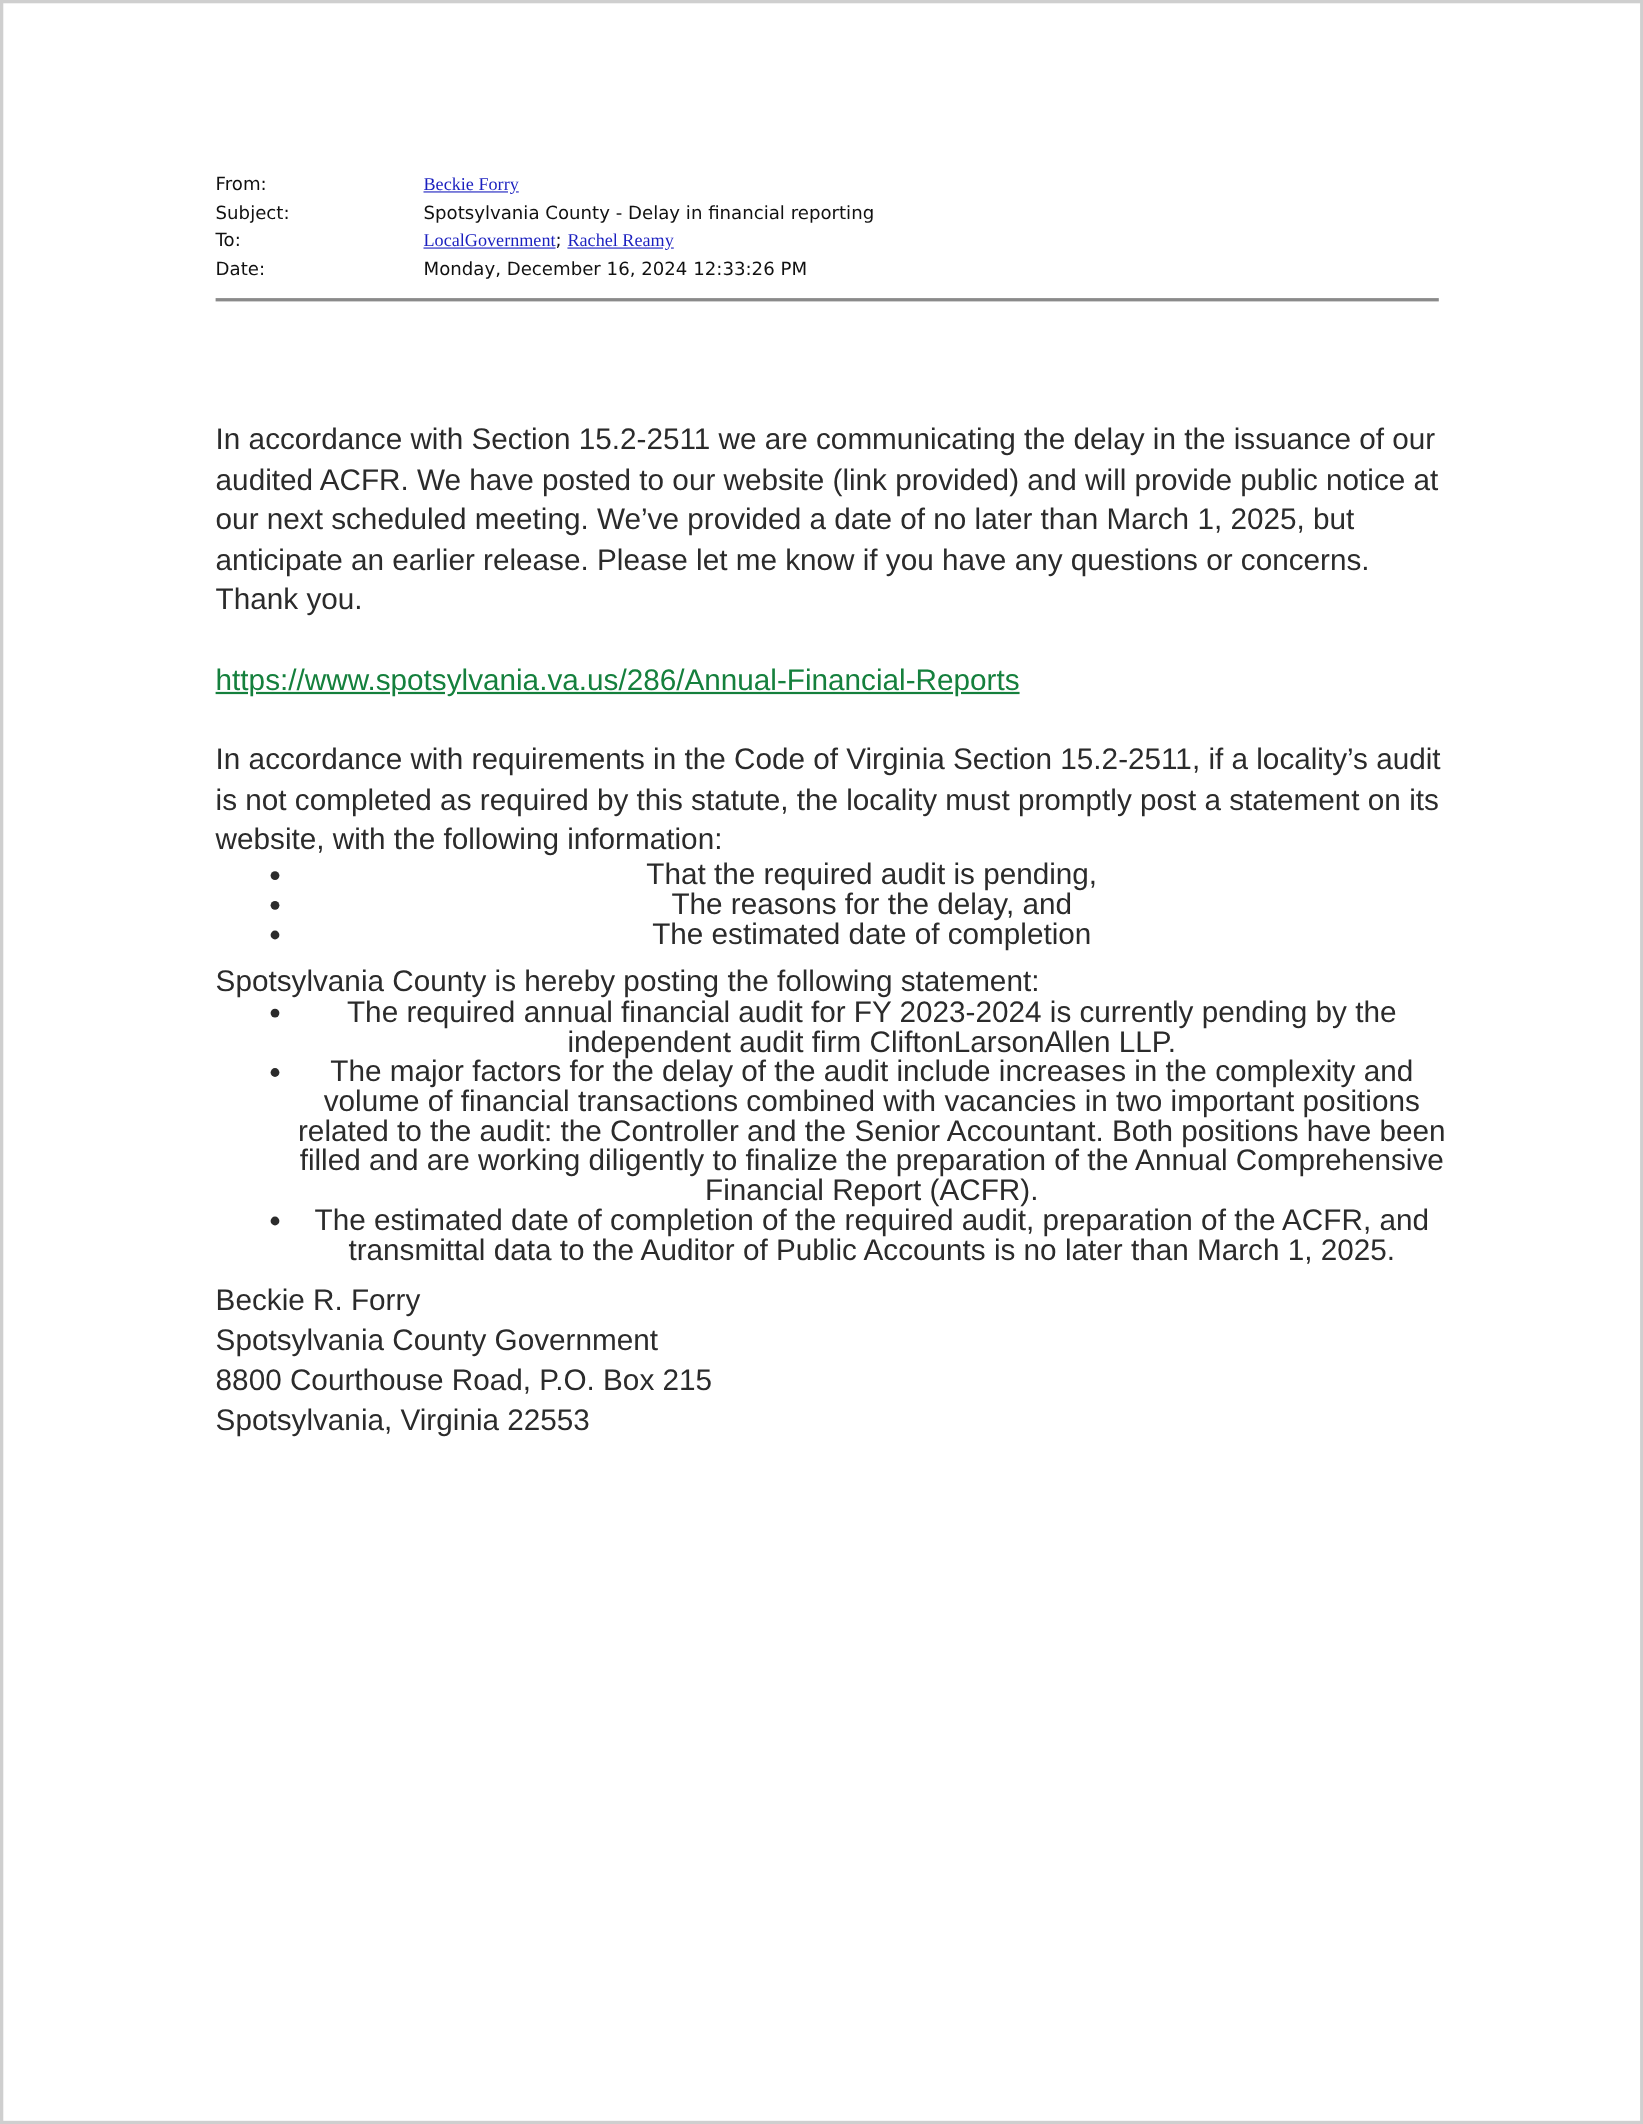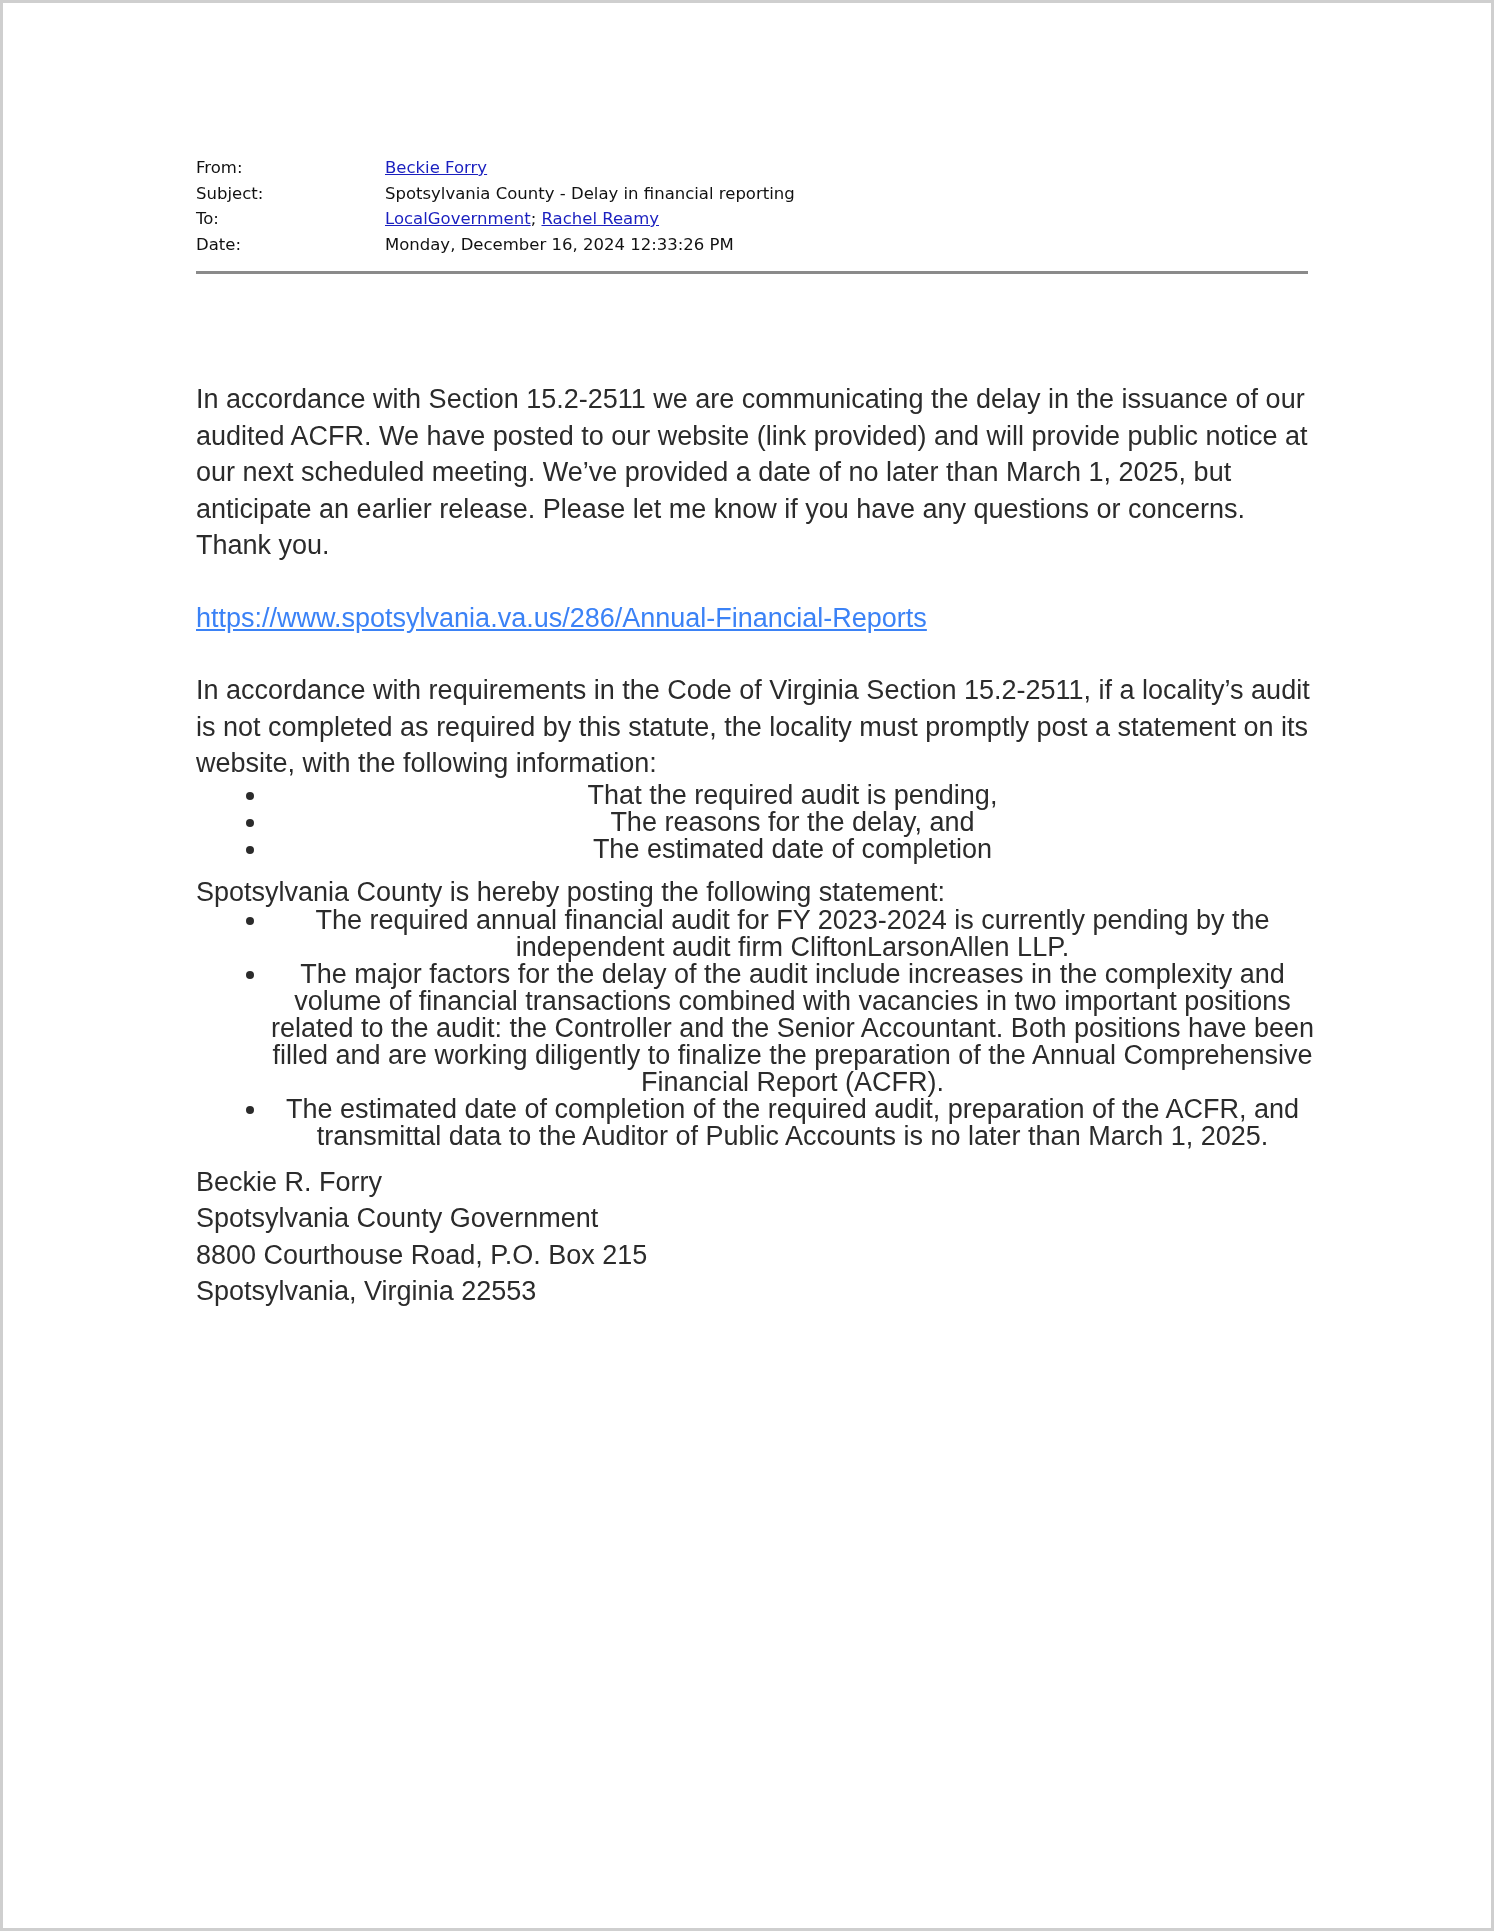--- a/index.html
+++ b/index.html
@@ -7,30 +7,30 @@
     width: 1494px; height: 1931px; box-sizing: border-box;
     border: 3px solid #cfcfcf; position: relative; overflow: hidden;
     color: #2b2b2b;
   }
   .header {
     position: absolute; left: 193px; top: 152px; width: 1110px;
     font-family: "DejaVu Sans", sans-serif; font-size: 16.5px; line-height: 25.5px; color: #111;
   }
   .hrow { display: flex; }
   .hlabel { width: 189px; font-weight: normal; }
-  .hval a { color: #1a1fbf; text-decoration: underline; }
+  .hval a { color: #1a1fbf; text-decoration: underline; font-family: Liberation Serif, serif; }
   .divider {
     position: absolute; left: 193px; top: 268px; width: 1112px; height: 3px; background: #8a8a8a;
   }
   .body {
     position: absolute; left: 193px; top: 378px; width: 1120px;
     font-family: "Liberation Sans", sans-serif; font-size: 27px; color: #2b2b2b;
   }
   .para { line-height: 36.5px; margin: 0; }
-  .link { color: #3b82f6; text-decoration: underline; margin-top: 40px; }
+  .link { color: #15803d; text-decoration: underline; margin-top: 40px; }
   .gap1 { height: 36px; }
   ul { margin: 0; padding-left: 73px; }
   li { line-height: 27px; text-align: center; }
   .sig { line-height: 36.5px; }
 </style>
 </head>
 <body>
 
 <div class="header">
   <div class="hrow">

